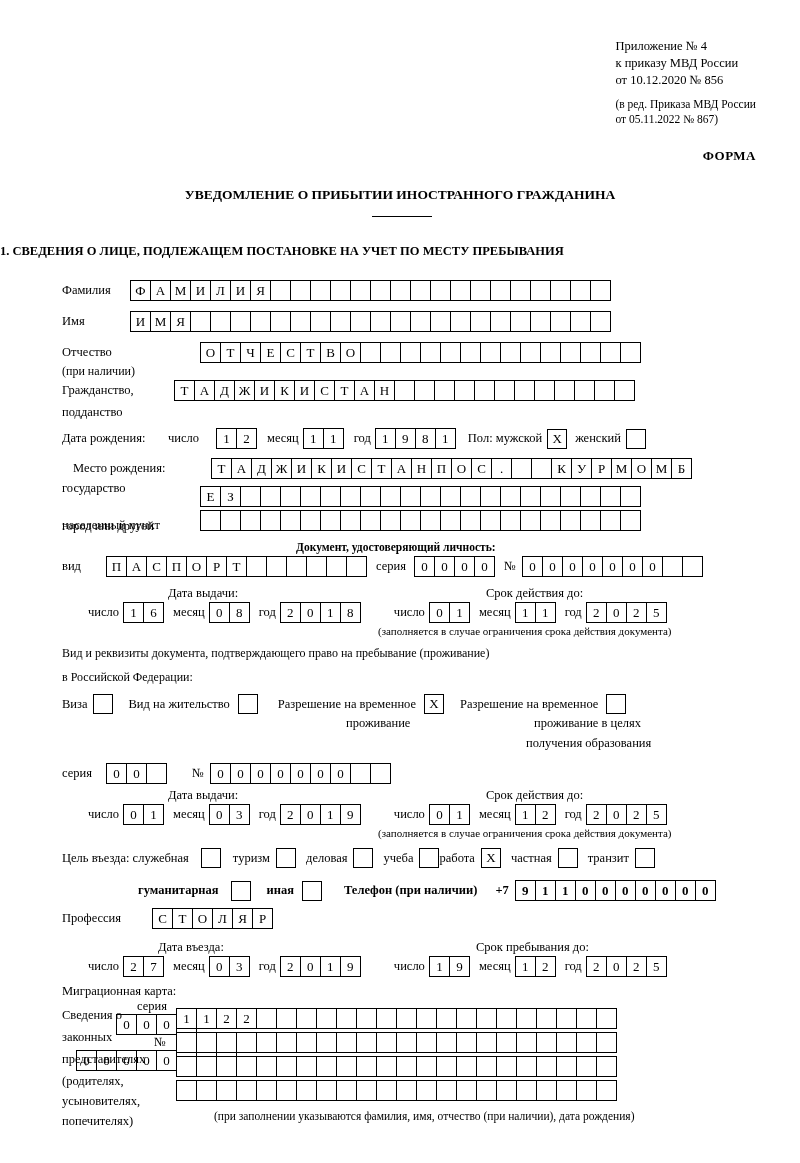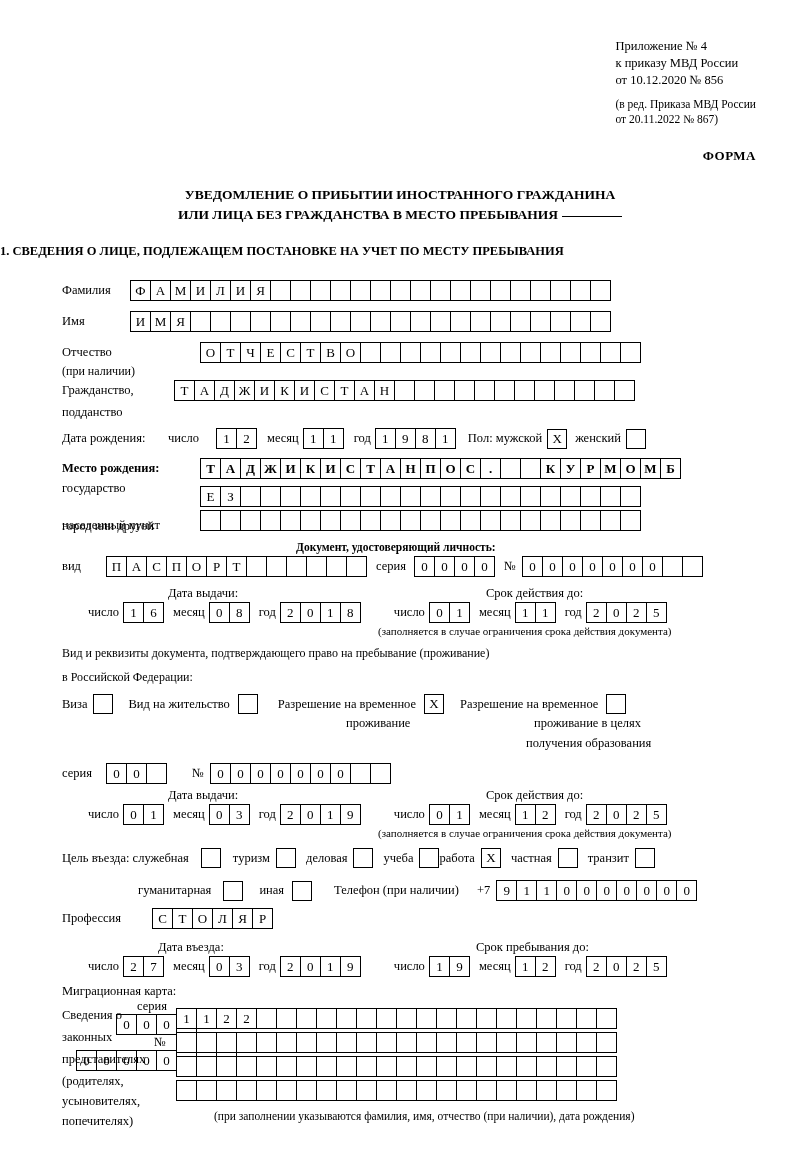--- a/index.html
+++ b/index.html
@@ -46,27 +46,27 @@
 </head>
 <body>
 
 <div class="page">
 
   <div class="hdr">
     <div>Приложение № 4</div>
     <div>к приказу МВД России</div>
     <div>от 10.12.2020 № 856</div>
     <div class="small">(в ред. Приказа МВД России</div>
-    <div class="small" style="margin-top:0">от 20.11.2022 № 867)</div>
+    <div class="small" style="margin-top:0">от 05.11.2022 № 867)</div>
   </div>
   <div class="forma">ФОРМА</div>
 
   <div class="title">
     <div>УВЕДОМЛЕНИЕ О ПРИБЫТИИ ИНОСТРАННОГО ГРАЖДАНИНА</div>
-    <div><span class="line2">ИЛИ ЛИЦА БЕЗ ГРАЖДАНСТВА В МЕСТО ПРЕБЫВАНИЯ</span><span class="blank"></span></div>
+    <div><span class="blank"></span></div>
   </div>
 
   <div class="section1">1. СВЕДЕНИЯ О ЛИЦЕ, ПОДЛЕЖАЩЕМ ПОСТАНОВКЕ НА УЧЕТ ПО МЕСТУ ПРЕБЫВАНИЯ</div>
 
   <div class="row" style="left:62px;top:280px;">
     <div class="lbl" style="width:68px">Фамилия</div>
     <div class="cells" id="cells-surname">
         <div class="cell">Ф</div>
         <div class="cell">А</div>
         <div class="cell">М</div>
@@ -204,21 +204,21 @@
         <div class="cell">8</div>
         <div class="cell">1</div>
       </div>
     <div class="gap"></div>
     <div class="lbl" style="padding-left:6px">Пол: мужской</div>
     <div class="box" style="margin-left:5px">X</div>
     <div class="lbl" style="padding-left:8px">женский</div>
     <div class="box" style="margin-left:5px"></div>
   </div>
 
-  <div class="row" style="left:62px;top:458px;font-weight:bold;">
+  <div class="row" style="left:73px;top:458px;">
     <div class="lbl" style="width:138px">Место рождения:</div>
     <div class="cells" id="cells-bstate">
         <div class="cell">Т</div>
         <div class="cell">А</div>
         <div class="cell">Д</div>
         <div class="cell">Ж</div>
         <div class="cell">И</div>
         <div class="cell">К</div>
         <div class="cell">И</div>
         <div class="cell">С</div>
@@ -470,21 +470,21 @@
     <div class="lbl" style="padding-left:10px">учеба</div>
     <div class="box" style="margin-left:6px"></div>
     <div class="lbl" style="">работа</div>
     <div class="box" style="margin-left:6px">X</div>
     <div class="lbl" style="padding-left:10px">частная</div>
     <div class="box" style="margin-left:6px"></div>
     <div class="lbl" style="padding-left:10px">транзит</div>
     <div class="box" style="margin-left:6px"></div>
   </div>
 
-  <div class="row" style="left:138px;top:880px;">
+  <div class="row" style="left:138px;top:880px;font-weight:bold;">
     <div class="lbl">гуманитарная</div>
     <div class="box" style="margin-left:12px"></div>
     <div class="lbl" style="padding-left:16px">иная</div>
     <div class="box" style="margin-left:8px"></div>
     <div class="lbl" style="padding-left:22px">Телефон (при наличии)</div>
     <div class="lbl" style="padding-left:18px">+7</div>
     <div class="cells" style="margin-left:6px" id="cells-phone">
         <div class="cell">9</div>
         <div class="cell">1</div>
         <div class="cell">1</div>

